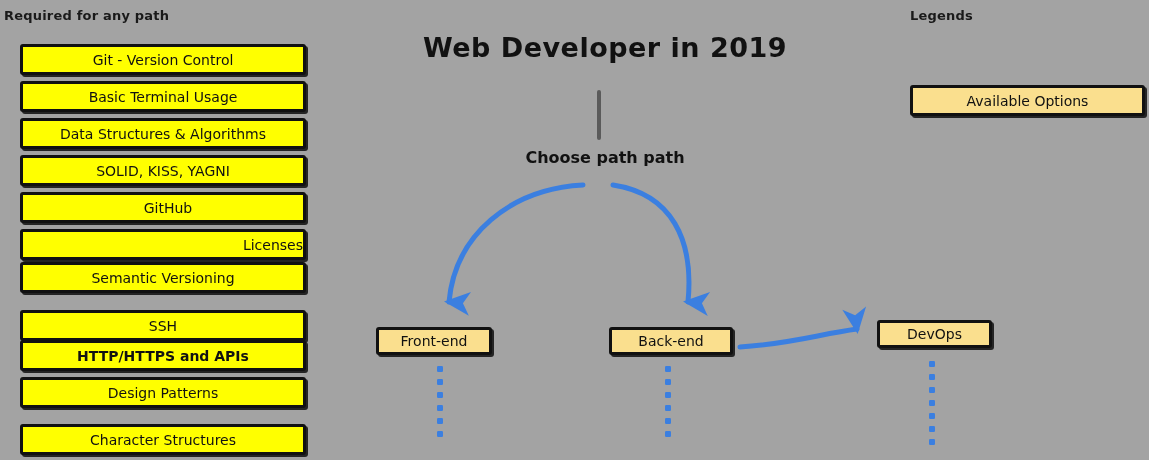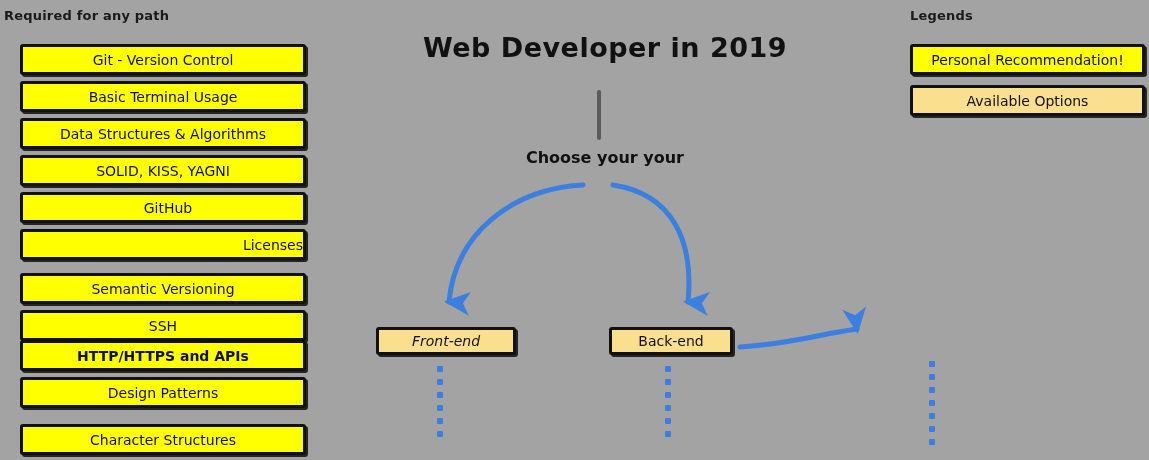--- a/index.html
+++ b/index.html
@@ -136,56 +136,56 @@
     </div>
   <div class="box yellow req-box" style="top:155px;">
       <span>SOLID, KISS, YAGNI</span>
     </div>
   <div class="box yellow req-box" style="top:192px;padding-left:10px;">
       <span>GitHub</span>
     </div>
   <div class="box yellow req-box" style="top:229px;justify-content:flex-end;">
       <span>Licenses</span>
     </div>
-  <div class="box yellow req-box" style="top:273px;">
+  <div class="box yellow req-box" style="top:262px;">
       <span>Semantic Versioning</span>
     </div>
   <div class="box yellow req-box" style="top:310px;">
       <span>SSH</span>
     </div>
   <div class="box yellow req-box" style="top:340px;font-weight:bold;">
       <span>HTTP/HTTPS and APIs</span>
     </div>
   <div class="box yellow req-box" style="top:377px;">
       <span>Design Patterns</span>
     </div>
   <div class="box yellow req-box" style="top:424px;">
       <span>Character Structures</span>
     </div>
 
   <div id="main-title">Web Developer in 2019</div>
 
   <div id="title-stem"></div>
 
-  <div id="choose-path-label">Choose your your</div>
-
-  <div class="box tan path-box" style="left:376px; top:327px; width:140px;font-style:italic;">
+  <div id="choose-path-label">Choose path path</div>
+
+  <div class="box tan path-box" style="left:376px; top:327px; width:116px;">
     <span>Front-end</span>
   </div>
 
   <div class="box tan path-box" style="left:609px; top:327px; width:124px;">
     <span>Back-end</span>
   </div>
 
+  <div class="box tan path-box" style="left:877px; top:320px; width:115px;">
+    <span>DevOps</span>
+  </div>
 
   <div class="section-heading" style="left:910px; top:8px;">Legends</div>
 
-  <div class="box yellow legend-box" style="top:44px;">
-    <span>Personal Recommendation!</span>
-  </div>
   <div class="box tan legend-box" style="top:85px;">
     <span>Available Options</span>
   </div>
 
   <svg id="vector-layer" viewBox="0 0 1149 460">
     <defs>
       <marker id="arrowhead-down" markerWidth="7" markerHeight="7" refX="2.6" refY="5.4" orient="auto" markerUnits="strokeWidth">
         <path d="M 0.2,1.2 L 2.6,6.4 L 5.0,1.2 L 2.6,2.6 Z" fill="#3b7fe0"></path>
       </marker>
       <marker id="arrowhead-right" markerWidth="7" markerHeight="7" refX="2.6" refY="5.4" orient="auto" markerUnits="strokeWidth">

